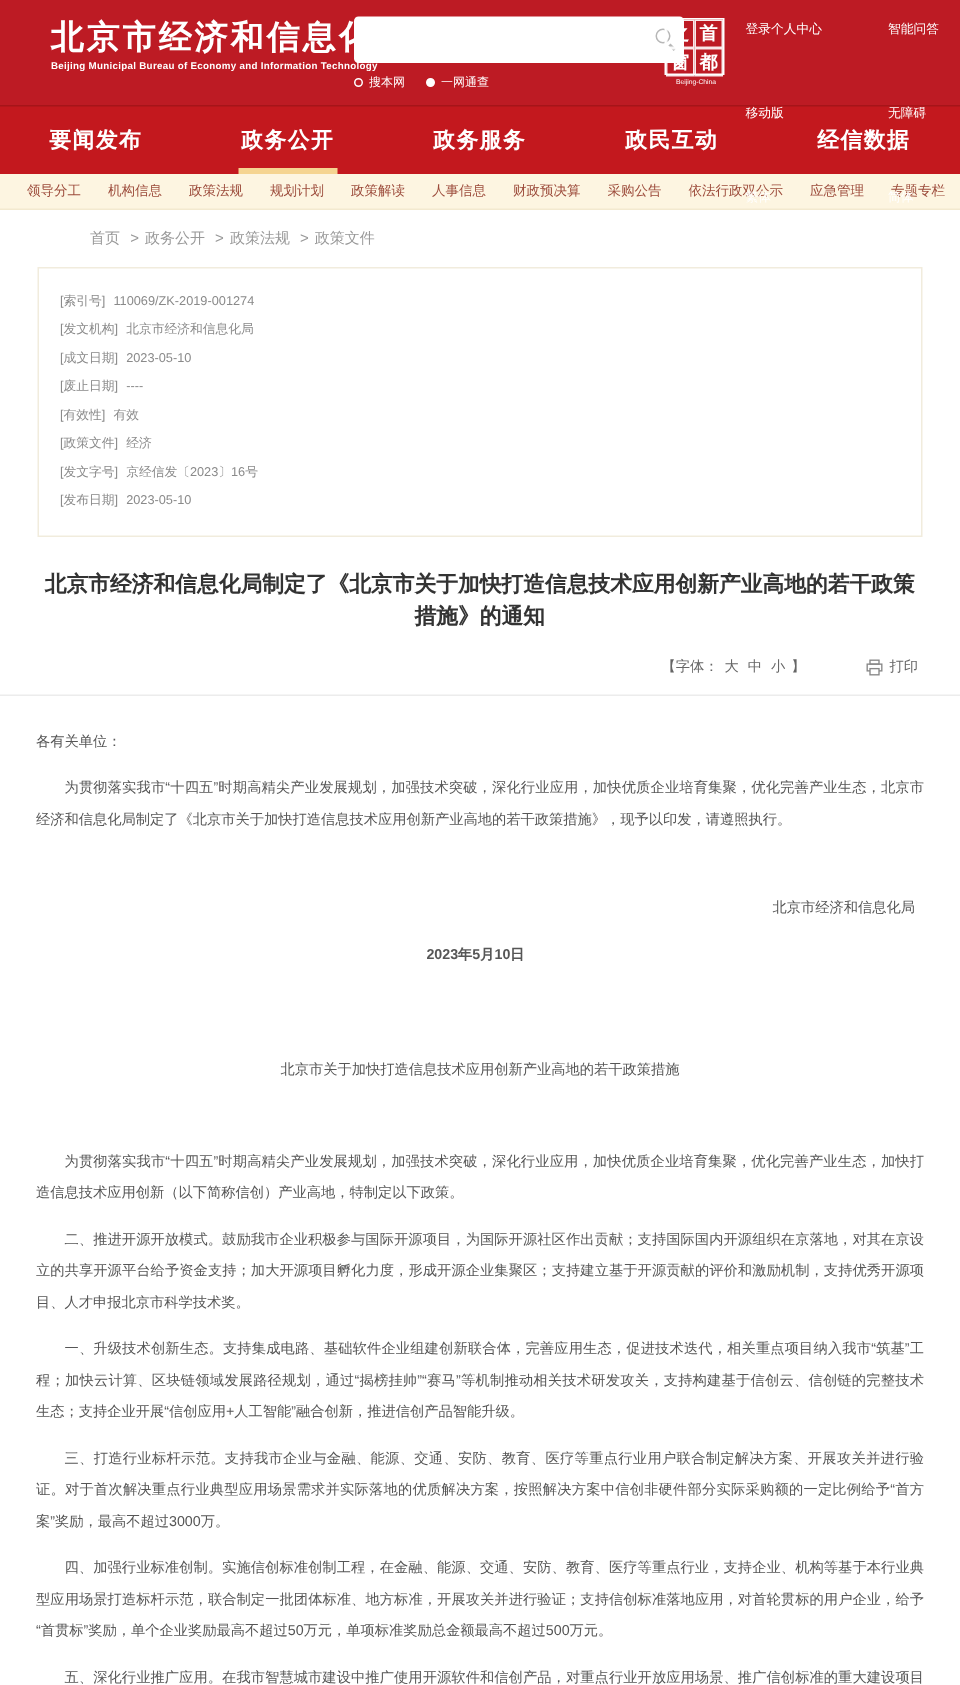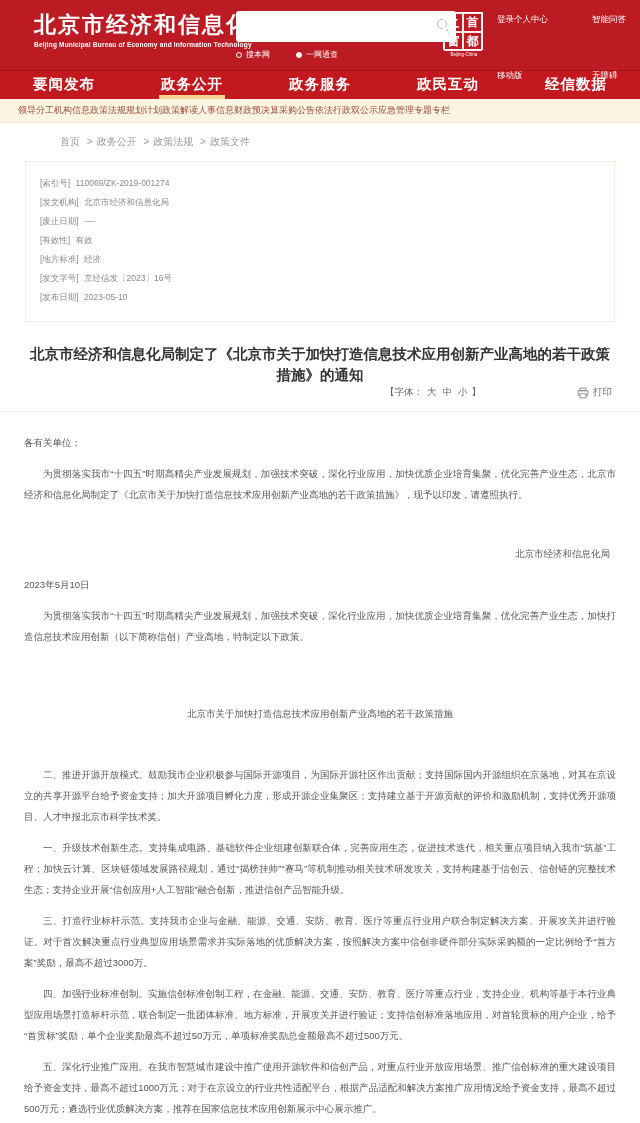--- a/index.html
+++ b/index.html
@@ -9,66 +9,66 @@
   
   .header { background:#bd1b24; height:70px; position:relative; }
   .site-block { position:absolute; left:34px; top:13px; }
   .site-title { color:#fff; font-size:22px; font-weight:bold; letter-spacing:2px; line-height:24px; }
   .site-sub { color:#fff; font-size:6.5px; margin-top:4px; font-weight:bold; letter-spacing:.2px; }
   .search-block { position:absolute; left:236px; top:11px; width:220px; }
   .search-box { background:#fff; border:none; border-radius:3px; width:220px; height:31px; position:relative; }
   .search-input { border:none; outline:none; background:transparent; width:185px; height:29px; padding:0 8px; font-size:10px; }
   .search-icon { position:absolute; right:9px; top:8px; width:10px; height:10px; border:1.5px solid #b7b7b7; border-radius:50%; cursor:pointer; }
   .search-icon::after { content:""; position:absolute; left:9px; top:9px; width:5px; height:1.5px; background:#b7b7b7; transform:rotate(45deg); transform-origin:0 0; }
-  .search-scopes { display:flex; gap:26px; margin-top:7px; }
+  .search-scopes { display:flex; gap:14px; margin-top:7px; }
   .scope { display:flex; align-items:center; gap:4px; color:#fff; font-size:8px; cursor:pointer; }
   .radio-dot { width:6px; height:6px; border:1px solid #fff; border-radius:50%; display:inline-block; }
   .scope.p-on .radio-dot { background:#fff; }
   .header-right { position:absolute; right:14px; top:12px; display:flex; gap:12px; }
   .seal { width:42px; height:46px; cursor:pointer; }
   .seal-grid { width:40px; height:38px; border:1px solid #fff; display:grid; grid-template-columns:1fr 1fr; grid-template-rows:1fr 1fr; }
   .seal-grid span { color:#fff; font-size:12px; display:flex; align-items:center; justify-content:center; border:0.5px solid rgba(255,255,255,.9); font-weight:bold; }
   .seal-caption { color:#fff; font-size:4.5px; text-align:center; margin-top:2px; }
   .quick-links { display:grid; grid-template-columns:auto auto; column-gap:22px; row-gap:7px; align-content:start; padding-top:2px;gap:44px; }
   .quick-link { color:#fff; font-size:8.5px; cursor:pointer; white-space:nowrap; }
 
   
-  .mainnav { background:#c3181e; height:29px; display:flex; justify-content:space-around; align-items:stretch; box-shadow:inset 0 1px 0 rgba(0,0,0,.15); }
+  .mainnav { background:#c3181e; height:46px; display:flex; justify-content:space-around; align-items:stretch; box-shadow:inset 0 1px 0 rgba(0,0,0,.15); }
   .nav-item { color:#fff; font-size:14.5px; font-weight:bold; display:flex; align-items:center; position:relative; padding:0 10px; cursor:pointer; letter-spacing:1px; }
   .nav-item.p-active::after { content:""; position:absolute; left:8px; right:8px; bottom:0; height:4px; background:#f5d491; }
 
   
-  .subnav { background:#fdf5e1; border-bottom:1px solid #f3e9cf; height:24px; display:flex; align-items:center; gap:0; padding:0 18px; }
+  .subnav { background:#fdf5e1; border-bottom:1px solid #f3e9cf; height:24px; display:flex; align-items:center; gap:18px; padding:0 18px; }
   .subnav-item { color:#9c4b3b; font-size:9px; cursor:pointer; white-space:nowrap; }
 
   
   .breadcrumb { padding:12px 18px 10px; font-size:10px; color:#999; display:flex; gap:4px;margin-left:42px; }
   .crumb { cursor:pointer; }
   .crumb:not(:last-child)::after { content:" " attr(data-sep); margin-left:4px; color:#999; }
 
   
   .meta-card { margin:2px 25px 0; border:1px solid #f1ecdd; padding:12px 14px 14px; display:flex;flex-direction:column; }
   .meta-col { width:50%; }
   .meta-row { font-size:8.5px; color:#8a8a8a; line-height:19px; white-space:nowrap; }
   .meta-row .lbl { margin-right:3px; }
 
   
   .article-title { margin:22px 30px 0; text-align:center; font-size:14.5px; font-weight:bold; color:#333; line-height:21px; }
-  .controls { display:flex; justify-content:flex-end; align-items:center; padding:0 28px; gap:96px;text-align:right; }
+  .controls { display:flex; justify-content:flex-end; align-items:center; padding:0 28px; margin-top:16px; gap:40px;text-align:right; }
   .font-ctl { color:#666; font-size:9.5px; display:flex; gap:4px; align-items:center; }
   .font-size-opt { cursor:pointer; }
   .print-btn { display:flex; align-items:center; gap:4px; color:#666; font-size:9.5px; cursor:pointer; }
   .divider { border-top:1px solid #ececec; margin:12px 0 0; }
 
   .body-text { padding:10px 24px 30px; font-size:9.5px; line-height:21px; color:#565656; }
   .para { margin:10px 0; }
   .p-body { text-indent:2em; text-align:justify; }
   .p-salutation { text-indent:0; }
   .p-signature { text-align:right; margin-top:38px; padding-right:6px; }
-  .p-date { text-align:left; margin-top:8px; padding-right:6px; }
+  .p-date { text-align:center; margin-top:8px; padding-right:6px;font-weight:bold; }
   .p-subtitle { text-align:center; margin-top:56px; margin-bottom:40px; }
 </style>
 </head>
 <body>
 
 <div class="header">
   <div class="site-block">
     <div class="site-title">北京市经济和信息化局</div>
     <div class="site-sub">Beijing Municipal Bureau of Economy and Information Technology</div>
   </div>
@@ -161,32 +161,36 @@
 
   <div class="meta-row">
       <span class="lbl">[索引号]</span>
       <span class="val">110069/ZK-2019-001274</span>
     </div>
       <div class="meta-row">
       <span class="lbl">[发文机构]</span>
       <span class="val">北京市经济和信息化局</span>
     </div>
       <div class="meta-row">
+      <span class="lbl">[成文日期]</span>
+      <span class="val">2023-05-10</span>
+    </div>
+      <div class="meta-row">
       <span class="lbl">[废止日期]</span>
       <span class="val">----</span>
     </div>
       <div class="meta-row">
       <span class="lbl">[有效性]</span>
       <span class="val">有效</span>
     </div>
     </div>
   <div class="meta-col">
 
   <div class="meta-row">
-      <span class="lbl">[地方标准]</span>
+      <span class="lbl">[政策文件]</span>
       <span class="val">经济</span>
     </div>
       <div class="meta-row">
       <span class="lbl">[发文字号]</span>
       <span class="val">京经信发〔2023〕16号</span>
     </div>
       <div class="meta-row">
       <span class="lbl">[发布日期]</span>
       <span class="val">2023-05-10</span>
     </div>
@@ -217,21 +221,21 @@
 </div>
 
 <div class="divider"></div>
 
 <div class="body-text">
 
 <p class="para p-salutation">各有关单位：</p>
     <p class="para p-body">为贯彻落实我市“十四五”时期高精尖产业发展规划，加强技术突破，深化行业应用，加快优质企业培育集聚，优化完善产业生态，北京市经济和信息化局制定了《北京市关于加快打造信息技术应用创新产业高地的若干政策措施》，现予以印发，请遵照执行。</p>
     <p class="para p-signature">北京市经济和信息化局</p>
     <p class="para p-date">2023年5月10日</p>
+    <p class="para p-subtitle">北京市关于加快打造信息技术应用创新产业高地的若干政策措施</p>
     <p class="para p-body">为贯彻落实我市“十四五”时期高精尖产业发展规划，加强技术突破，深化行业应用，加快优质企业培育集聚，优化完善产业生态，加快打造信息技术应用创新（以下简称信创）产业高地，特制定以下政策。</p>
-    <p class="para p-subtitle">北京市关于加快打造信息技术应用创新产业高地的若干政策措施</p>
     <p class="para p-body">二、推进开源开放模式。鼓励我市企业积极参与国际开源项目，为国际开源社区作出贡献；支持国际国内开源组织在京落地，对其在京设立的共享开源平台给予资金支持；加大开源项目孵化力度，形成开源企业集聚区；支持建立基于开源贡献的评价和激励机制，支持优秀开源项目、人才申报北京市科学技术奖。</p>
     <p class="para p-body">一、升级技术创新生态。支持集成电路、基础软件企业组建创新联合体，完善应用生态，促进技术迭代，相关重点项目纳入我市“筑基”工程；加快云计算、区块链领域发展路径规划，通过“揭榜挂帅”“赛马”等机制推动相关技术研发攻关，支持构建基于信创云、信创链的完整技术生态；支持企业开展“信创应用+人工智能”融合创新，推进信创产品智能升级。</p>
     <p class="para p-body">三、打造行业标杆示范。支持我市企业与金融、能源、交通、安防、教育、医疗等重点行业用户联合制定解决方案、开展攻关并进行验证。对于首次解决重点行业典型应用场景需求并实际落地的优质解决方案，按照解决方案中信创非硬件部分实际采购额的一定比例给予“首方案”奖励，最高不超过3000万。</p>
     <p class="para p-body">四、加强行业标准创制。实施信创标准创制工程，在金融、能源、交通、安防、教育、医疗等重点行业，支持企业、机构等基于本行业典型应用场景打造标杆示范，联合制定一批团体标准、地方标准，开展攻关并进行验证；支持信创标准落地应用，对首轮贯标的用户企业，给予“首贯标”奖励，单个企业奖励最高不超过50万元，单项标准奖励总金额最高不超过500万元。</p>
     <p class="para p-body">五、深化行业推广应用。在我市智慧城市建设中推广使用开源软件和信创产品，对重点行业开放应用场景、推广信创标准的重大建设项目给予资金支持，最高不超过1000万元；对于在京设立的行业共性适配平台，根据产品适配和解决方案推广应用情况给予资金支持，最高不超过500万元；遴选行业优质解决方案，推荐在国家信息技术应用创新展示中心展示推广。</p>
     <p class="para p-body">六、加力研发中心引进。支持国际知名机构及企业、国内软件百强企业在京落地软件研发中心，探索以研发投入强度等作为评价指标的落地机制；支持研发中心参与我市“筑基”工程，面向信创产业生态建设重点任务开展攻关。</p>
   </div>
 
 </body></html>

